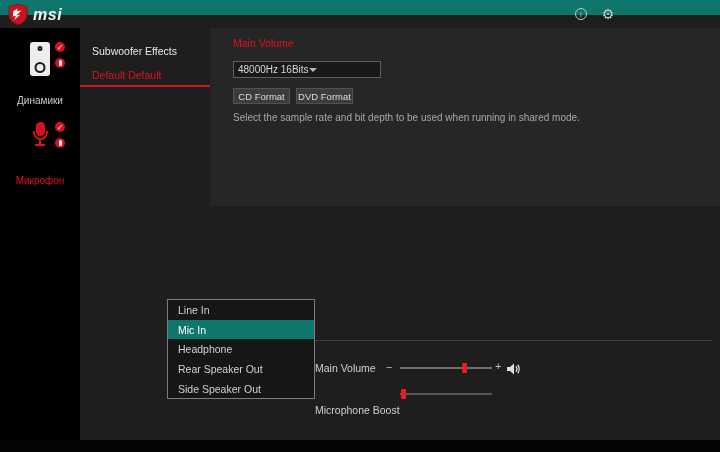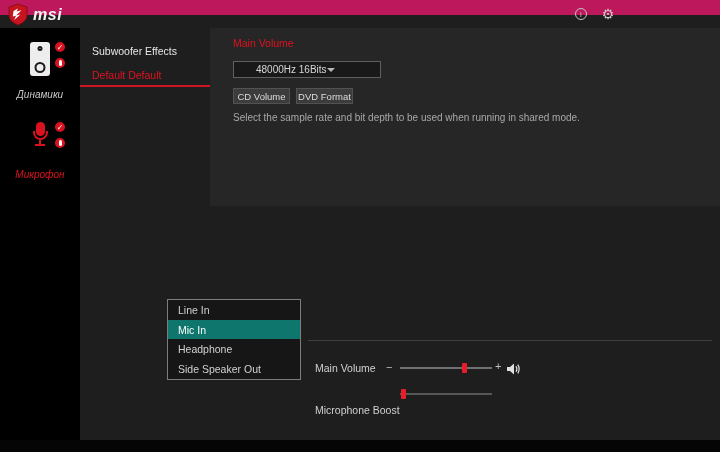--- a/index.html
+++ b/index.html
@@ -1,20 +1,20 @@
 <!DOCTYPE html>
 <html><head>
 <meta charset="utf-8">
 <style>
   * { margin:0; padding:0; box-sizing:border-box; }
   body { background:#000; font-family:"Liberation Sans", sans-serif; }
   .window { position:relative; width:720px; height:452px; background:#1e1e1e; overflow:hidden; }
 
   
-  .topbar { position:absolute; left:0; top:0; width:720px; height:15px; background:#be185d; }
+  .topbar { position:absolute; left:0; top:0; width:720px; height:15px; background:#0f766e; }
   .brand { position:absolute; left:8px; top:3px; display:flex; align-items:center; gap:5px; }
   .brand-text { color:#f2f2f2; font-size:16px; font-weight:bold; font-style:italic; letter-spacing:.5px; }
   .topbar-icon { position:absolute; top:6px; width:16px; height:16px; display:flex; align-items:center; justify-content:center; color:#c8c8c8; cursor:pointer; }
   .info-circle { width:12px; height:12px; border:1px solid #c4c4c4; border-radius:50%; display:flex; align-items:center; justify-content:center; font-size:8px; color:#c4c4c4; }
   .gear { font-size:14px; line-height:1; }
 
   
   .sidebar { position:absolute; left:0; top:28px; width:80px; height:412px; background:#000; }
   .device { position:absolute; left:0; width:80px; text-align:center; cursor:pointer; }
   .device-speakers { top:10px; }
@@ -24,34 +24,34 @@
   .spk-tweeter { position:absolute; top:4px; left:50%; transform:translateX(-50%); width:5px; height:5px; border:2px solid #1a1a1a; border-radius:50%; }
   .spk-woofer { position:absolute; bottom:3px; left:50%; transform:translateX(-50%); width:11px; height:11px; border:2px solid #1a1a1a; border-radius:50%; }
   .mic-shape { position:absolute; left:30px; top:4px; width:20px; }
   .mic-capsule { width:9px; height:14px; background:#d8121f; border-radius:4.5px; margin:0 auto; }
   .mic-arc { width:15px; height:9px; border:2px solid #d8121f; border-top:none; border-radius:0 0 8px 8px; margin:-5px auto 0; }
   .mic-stem { width:2px; height:4px; background:#d8121f; margin:0 auto; }
   .mic-base { width:10px; height:2px; background:#d8121f; margin:0 auto; }
   .badges { position:absolute; left:53px; top:2px; display:flex; flex-direction:column; gap:2px; }
   .badge { width:14px; height:14px; border-radius:50%; background:#d8121f; border:2px solid #000; color:#fff; font-size:8px; display:flex; align-items:center; justify-content:center; }
   .badge-mic-glyph { width:3px; height:6px; background:#fff; border-radius:1.5px; }
-  .device-label { margin-top:7px; font-size:10px; color:#c8c8c8;font-style:italic; }
+  .device-label { margin-top:13px; font-size:10px; color:#c8c8c8; }
   .device-label.red { color:#e0121f; }
 
   
   .menu-col { position:absolute; left:80px; top:28px; width:130px; height:412px; background:#1e1e1e; }
   .menu-item { position:absolute; left:12px; font-size:10.5px; color:#e6e6e6; cursor:pointer; white-space:nowrap; }
   .menu-item-0 { top:17px; }
   .menu-item-1 { top:41px; color:#e0121f; }
   .menu-underline { position:absolute; left:0; top:57px; width:130px; height:2px; background:#cf1422; }
 
   
   .main-top { position:absolute; left:210px; top:28px; width:510px; height:178px; background:#262626; }
   .panel-heading { position:absolute; left:23px; top:9px; font-size:10.5px; color:#e0121f; }
-  .format-select { position:absolute; left:23px; top:33px; width:148px; height:17px; background:#191919; border:1px solid #5f5f5f; display:flex; align-items:center; justify-content:flex-start; padding:0 22px; font-size:10px; color:#d8d8d8; cursor:pointer; }
+  .format-select { position:absolute; left:23px; top:33px; width:148px; height:17px; background:#191919; border:1px solid #5f5f5f; display:flex; align-items:center; justify-content:flex-start; padding:0 4px; font-size:10px; color:#d8d8d8; cursor:pointer; }
   .caret-down { width:0; height:0; border-left:4px solid transparent; border-right:4px solid transparent; border-top:4px solid #b8b8b8; }
   .format-buttons { position:absolute; left:23px; top:60px; display:flex; gap:6px; }
   .fmt-btn { width:57px; height:16px; background:#3c3c3c; border:1px solid #525252; color:#dcdcdc; font-size:9.5px; font-family:"Liberation Sans", sans-serif; cursor:pointer; display:flex; align-items:center; justify-content:center; }
   .format-desc { position:absolute; left:23px; top:84px; font-size:10px; color:#a8a8a8; white-space:nowrap; }
 
   
   .divider { position:absolute; left:308px; top:340px; width:404px; height:1px; background:#3f3f3f; }
   .slider-label { position:absolute; font-size:10.5px; color:#d0d0d0; }
   .lbl-mainvol { left:315px; top:362px; }
   .lbl-boost { left:315px; top:388px;margin-top:16px; }
@@ -60,21 +60,21 @@
   .sym-plus { left:495px; top:360px; }
   .track { position:absolute; width:92px; height:2px; cursor:pointer; }
   .track1 { left:400px; top:367px; background:#707070; }
   .track2 { left:400px; top:393px; background:#565656; }
   .handle { position:absolute; top:-4px; width:5px; height:10px; background:#ea1c2a; border-radius:1px; cursor:pointer; }
   .handle1 { left:62px; }
   .handle2 { left:1px; }
   .vol-icon { position:absolute; left:507px; top:361px; cursor:pointer; }
 
   
-  .popup { position:absolute; left:167px; top:299px; width:134px; background:#161616; border:1px solid #7d7d7d; z-index:10; }
+  .popup { position:absolute; left:167px; top:299px; width:148px; background:#161616; border:1px solid #7d7d7d; z-index:10; }
   .popup-item { height:19.7px; display:flex; align-items:center; padding-left:10px; font-size:10.5px; color:#d2d2d2; cursor:pointer; }
   .popup-item.selected { background:#0f766e; color:#fff; }
 
   .bottombar { position:absolute; left:0; top:440px; width:720px; height:12px; background:#050505; }
 </style>
 </head>
 <body>
 
 <div class="window">
 
@@ -135,21 +135,21 @@
     <div class="menu-underline"></div>
   </div>
 
   <div class="main-top">
     <div class="panel-heading">Main Volume</div>
     <div class="format-select">
       <span>48000Hz 16Bits</span>
       <span class="caret-down"></span>
     </div>
     <div class="format-buttons">
-      <button class="fmt-btn">CD Volume</button>
+      <button class="fmt-btn">CD Format</button>
       <button class="fmt-btn">DVD Format</button>
     </div>
     <div class="format-desc">Select the sample rate and bit depth to be used when running in shared mode.</div>
   </div>
 
   <div class="divider"></div>
 
   <div class="slider-label lbl-mainvol">Main Volume</div>
   <div class="sym sym-minus">−</div>
   <div class="track track1">
@@ -166,18 +166,19 @@
 
   <div class="slider-label lbl-boost">Microphone Boost</div>
   <div class="track track2">
     <div class="handle handle2"></div>
   </div>
 
   <div class="popup">
     <div class="popup-item">Line In</div>
     <div class="popup-item selected">Mic In</div>
     <div class="popup-item">Headphone</div>
+    <div class="popup-item">Rear Speaker Out</div>
     <div class="popup-item">Side Speaker Out</div>
   </div>
 
   <div class="bottombar"></div>
 
 </div>
 
 </body></html>

